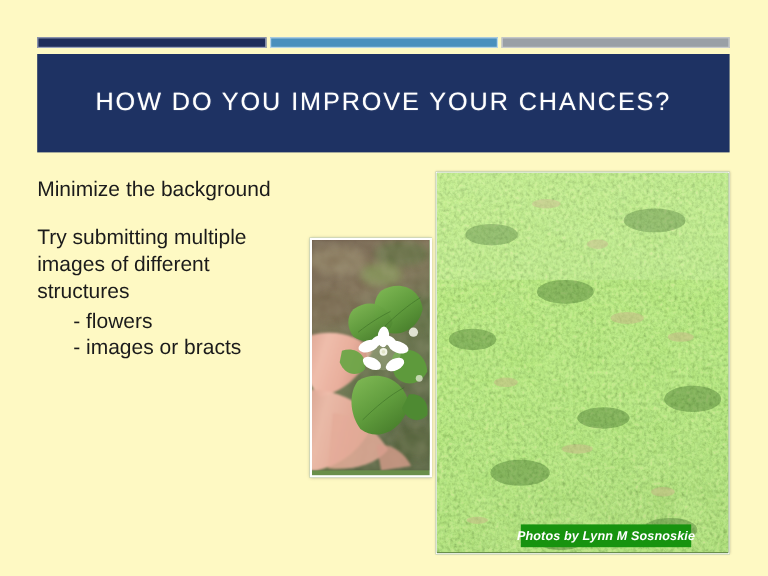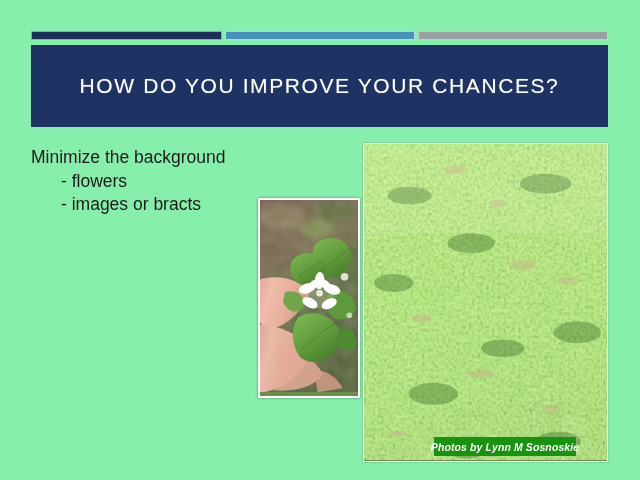--- a/index.html
+++ b/index.html
@@ -12,21 +12,21 @@
     height: 480px;
     position: relative;
     overflow: hidden;
     font-family: "Liberation Sans", sans-serif;
     -webkit-font-smoothing: antialiased;
   }
 
   .slide {
     position: absolute;
     inset: 0;
-    background: #86efac;
+    background: #fef9c3;
   }
 
   
   .topbar {
     position: absolute;
     top: 31px;
     height: 9px;
     border: 1px solid #c9cedd;
     box-sizing: border-box;
   }
@@ -131,20 +131,21 @@
   <div class="topbar topbar-dark"></div>
   <div class="topbar topbar-blue"></div>
   <div class="topbar topbar-gray"></div>
 
   <div class="title-band">
     <div class="title-text">HOW DO YOU IMPROVE YOUR CHANCES?</div>
   </div>
 
   <div class="body-copy">
     <p class="para">Minimize the background</p>
+    <p class="para">Try submitting multiple images of different structures</p>
     <div class="sub-list">
       <div class="sub-item">- flowers</div>
       <div class="sub-item">- images or bracts</div>
     </div>
   </div>
 
   <div class="photo photo-field">
     <svg class="field-canvas" viewBox="0 0 245 319" preserveAspectRatio="none">
       <defs>
         <linearGradient id="fieldBase" x1="0" y1="0" x2="0.25" y2="1">

